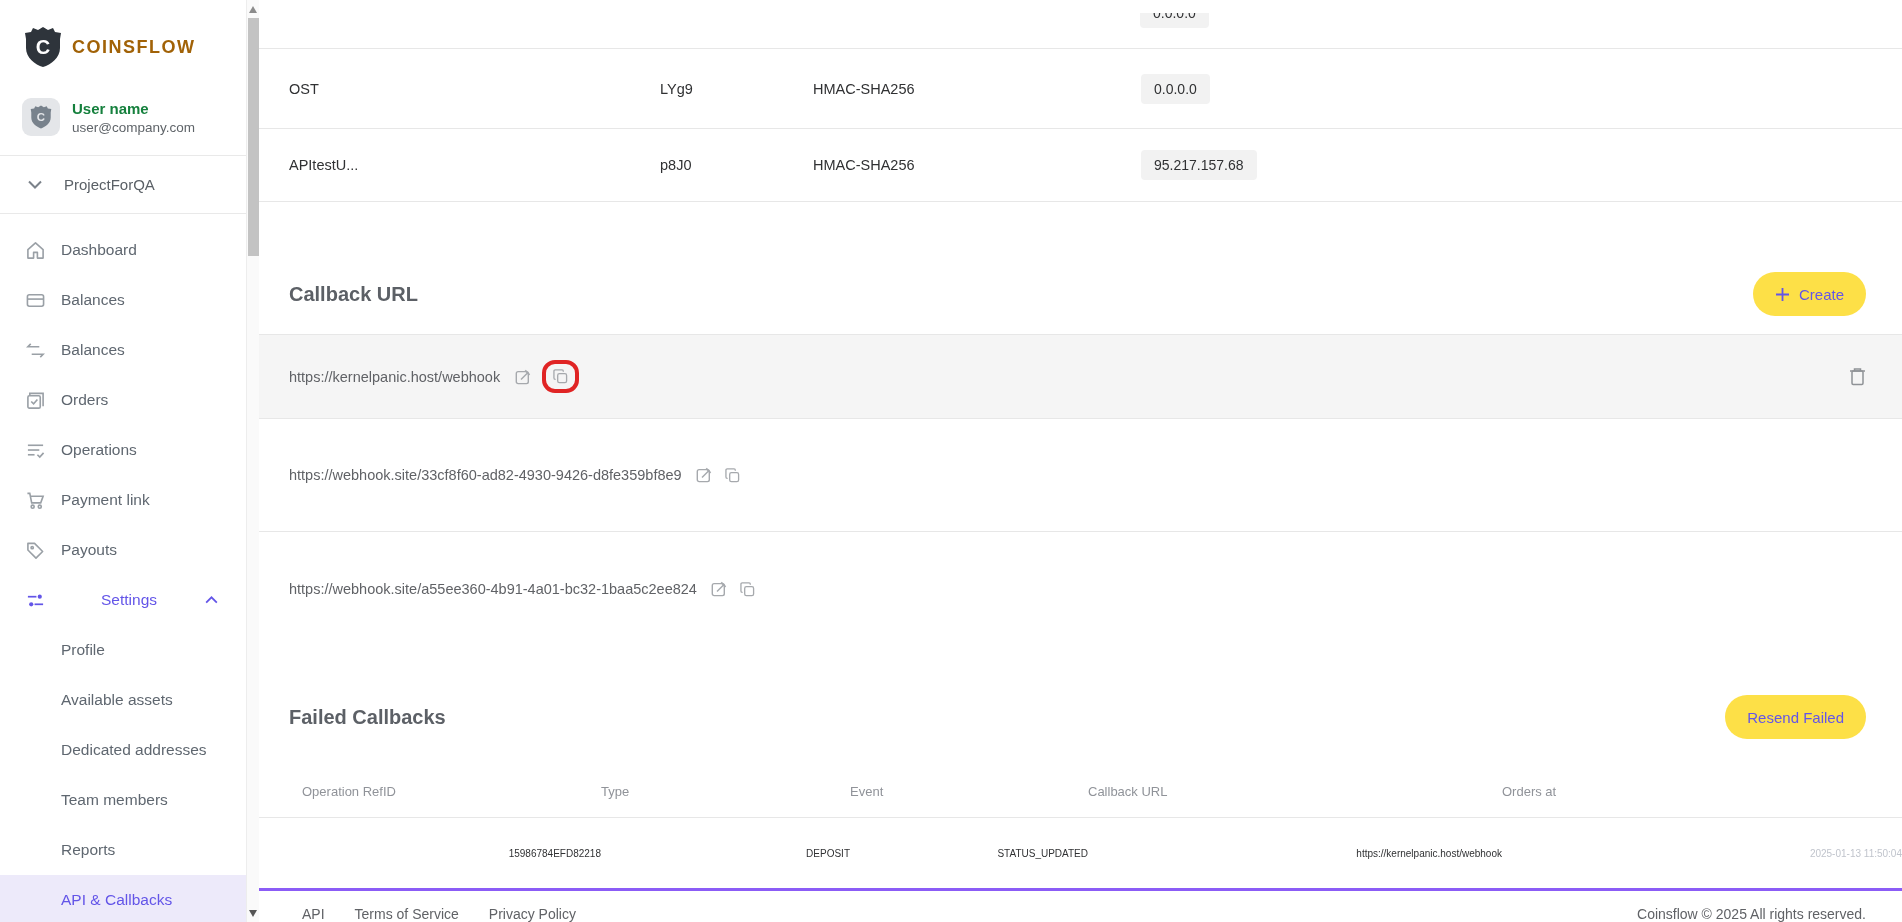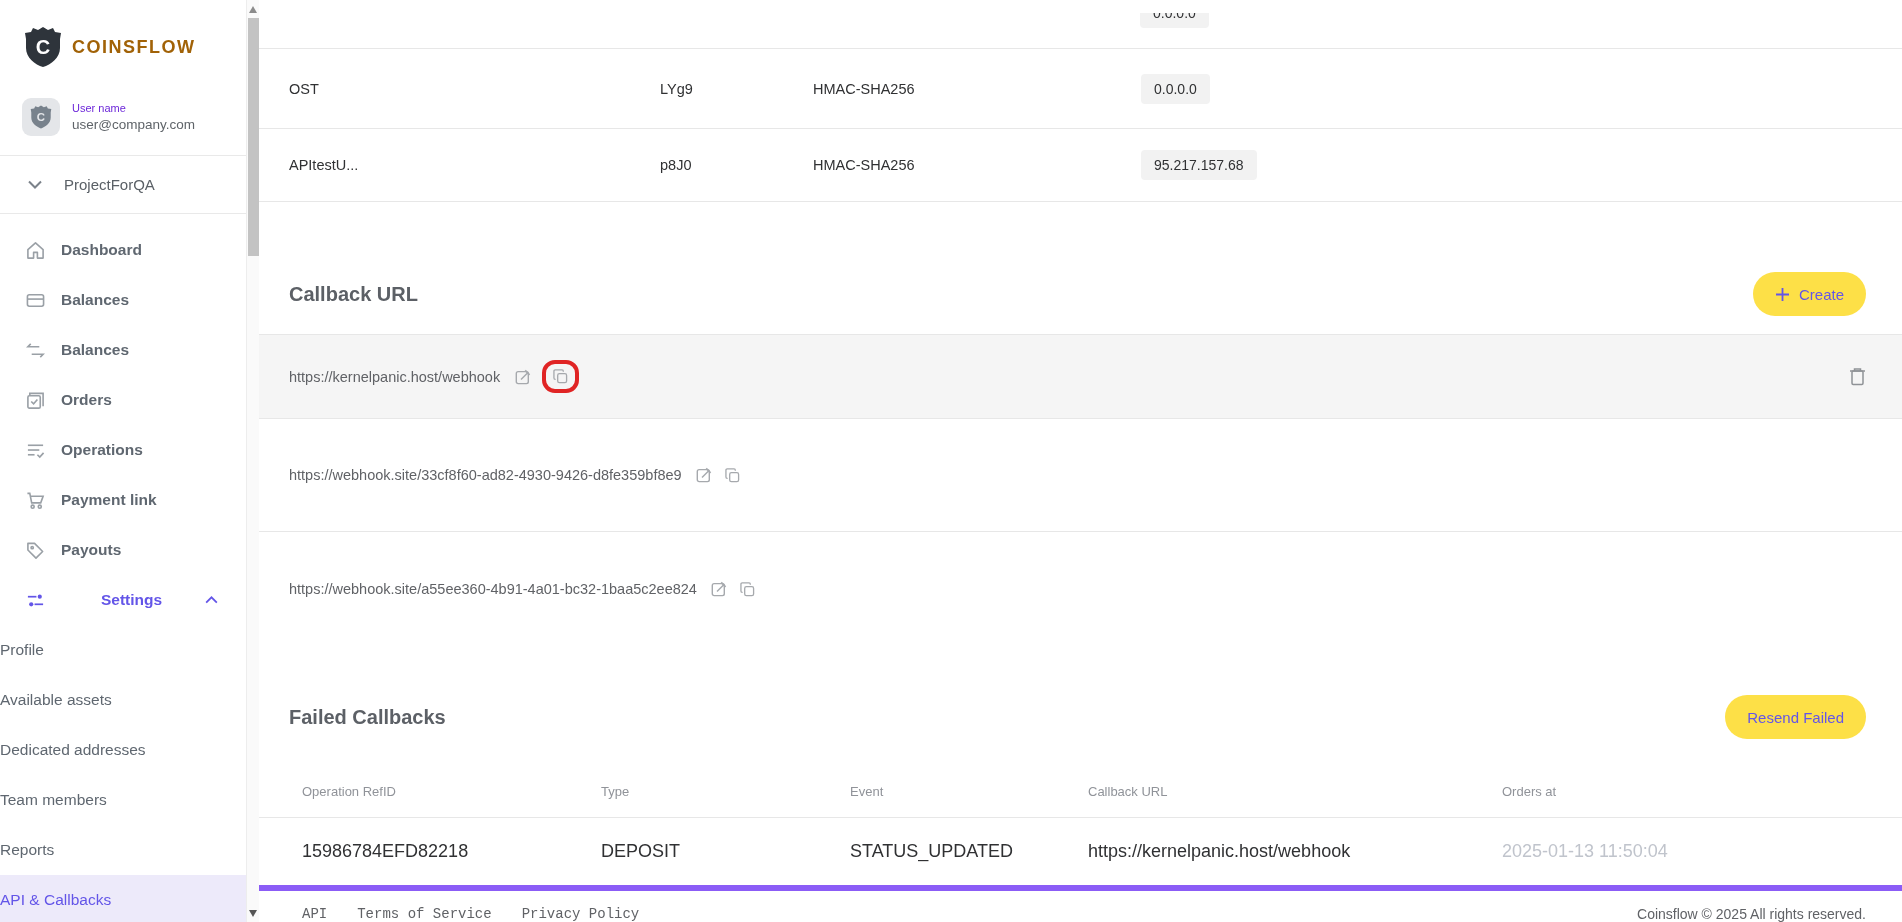--- a/index.html
+++ b/index.html
@@ -5,33 +5,33 @@
   * { margin:0; padding:0; box-sizing:border-box; }
   html,body { width:1902px; height:922px; background:#fff; overflow:hidden;
               font-family:"Liberation Sans", sans-serif; }
 
   
   .sidebar { position:fixed; left:0; top:0; width:246px; height:922px; background:#fff; overflow:hidden; }
   .logo-row { display:flex; align-items:center; gap:10px; padding:26px 0 0 24px; }
   .logo-text { font-size:18px; font-weight:700; letter-spacing:1.5px; color:#a16207; }
   .user-row { display:flex; align-items:center; gap:12px; margin:30px 0 0 22px; }
   .avatar { width:38px; height:38px; border-radius:9px; background:#e4e6e9; display:flex; align-items:center; justify-content:center; }
-  .user-name { font-size:11px; font-weight:400; color:#6d28d9; }
+  .user-name { font-size:15px; font-weight:700; color:#15803d; }
   .user-email { font-size:13.5px; color:#5f6469; margin-top:3px; }
   .sb-divider { border:none; border-top:1px solid #e9e9e9; margin-top:19px; }
   .project-row { height:58px; display:flex; align-items:center; gap:22px; padding-left:28px;
                  border-bottom:1px solid #e9e9e9; cursor:pointer; }
   .project-name { font-size:15px; font-weight:500; color:#5a6066; }
   .nav { list-style:none; padding-top:11px; }
   .nav-item { height:50px; display:flex; align-items:center; cursor:pointer; color:#5f6770; }
   .nav-item .ico { width:20px; height:20px; margin:0 16px 0 25px; display:flex; align-items:center; justify-content:center; color:#9aa0a6; }
-  .nav-item .lbl { font-size:15.5px; font-weight:700; }
+  .nav-item .lbl { font-size:15.5px; font-weight:400; }
   .nav-item.active { color:#6355e8;gap:40px; }
   .nav-item.active .ico { color:#6355e8; }
-  .nav-sub { height:50px; display:flex; align-items:center; cursor:pointer; }
+  .nav-sub { height:50px; display:flex; align-items:center; padding-left:61px; cursor:pointer; }
   .nav-sub .lbl { font-size:15.5px; font-weight:500; color:#5f6770; }
   .nav-sub.active { background:#edeafa; }
   .nav-sub.active .lbl { color:#6355e8; }
   .chev-right { margin-left:auto; margin-right:28px; color:#6355e8; }
 
   
   .sb-scrollbar { position:fixed; left:246px; top:0; width:13px; height:922px; background:#fafafa;
                   border-left:1px solid #ededed; }
   .sb-thumb { position:absolute; left:1px; top:18px; width:11px; height:238px; background:#c3c3c3; }
   .sb-arrow-up { position:absolute; left:2px; top:6px; width:0; height:0;
@@ -70,27 +70,27 @@
   .mini-ico + .mini-ico, .mini-ico + .ring { margin-left:11px; }
   .ring { display:inline-flex; align-items:center; justify-content:center; margin-left:8px;
           border:4px solid #e02424; border-radius:13px; padding:4px 6px; }
   .trash { margin-left:auto; width:18px; height:20px; color:#8f9296; cursor:pointer; }
 
   .fc-head { margin-top:49px; }
   .fc-table-header { display:grid; grid-template-columns:299px 249px 238px 414px 1fr; align-items:center;
                      padding-left:43px; height:52px; margin-top:27px; border-bottom:1px solid #e7e7e7;
                      font-size:13px; color:#909399; }
   .fc-table-row { display:grid; grid-template-columns:299px 249px 238px 414px 1fr; align-items:center;
-                  padding-left:43px; height:73px; border-bottom:6px solid #8b5cf6;
-                  font-size:18px; color:#303133; }
+                  padding-left:43px; height:73px; border-bottom:3px solid #8b5cf6;
+                  font-size:10px; color:#303133;text-align:right; }
   .fc-created { color:#c0c4cc; }
 
   .footer { height:45px; display:flex; align-items:center; justify-content:space-between;
             padding:0 36px 0 43px; }
-  .footer-links { display:flex; gap:30px;font-family:Liberation Mono, monospace; }
+  .footer-links { display:flex; gap:30px; }
   .footer a { font-size:14px; color:#606266; text-decoration:none; cursor:pointer; }
   .copyright { font-size:14px; color:#606266; }
 
   svg { display:block; }
 </style>
 </head>
 <body>
 
 <aside class="sidebar">
 

